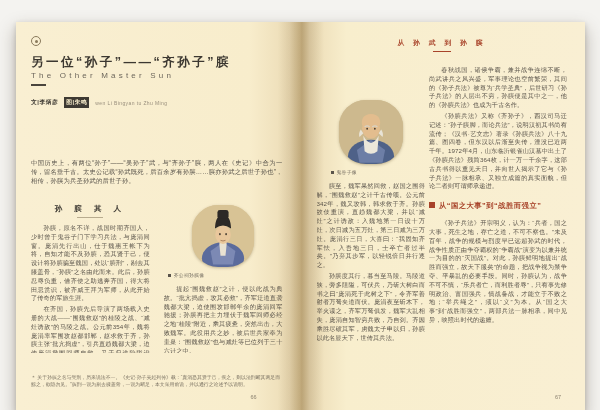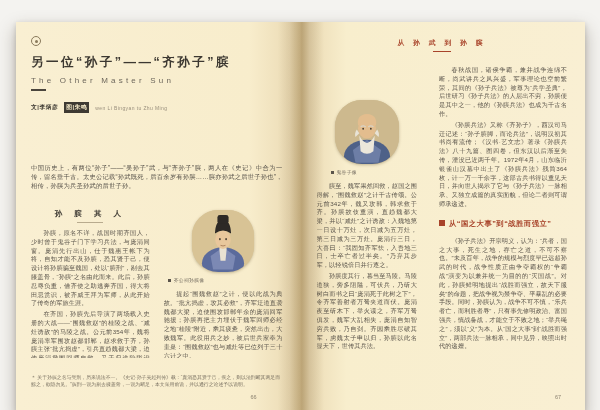--- a/index.html
+++ b/index.html
@@ -10,21 +10,21 @@
   .page-left  { background:linear-gradient(to right,#f9efd2 0%,#f8edcc 82%,#ecdcb6 96%,#d9c495 100%); }
   .page-right { background:linear-gradient(to left,#f9efd3 0%,#f8eecd 84%,#ecdcb6 97%,#d8c394 100%); }
   .gutter { position:absolute; left:50%; top:0; width:46px; height:100%; transform:translateX(-50%);
             background:linear-gradient(to right, rgba(120,90,40,0) 0%, rgba(110,80,35,.22) 48%, rgba(110,80,35,.28) 52%, rgba(120,90,40,0) 100%);
             pointer-events:none; }
   
   .lp-inner { position:absolute; inset:0; padding:14px 18px 0 15px; }
   .ornament { width:10px; height:10px; border:1px solid #8a7a5c; border-radius:50%; position:relative; margin-bottom:8px; }
   .ornament::after { content:""; position:absolute; left:3px; top:3px; width:3px; height:3px; background:#8a7a5c; border-radius:50%; }
   .title { font-size:12.5px; font-weight:bold; color:#3c3831; letter-spacing:2.5px; margin-top:2px; }
-  .subtitle { font-size:8px; color:#6d675c; letter-spacing:3.2px; margin-top:5px; }
+  .subtitle { font-size:8px; color:#6d675c; letter-spacing:3.2px; }
   .title-rule { width:15px; height:2px; background:#4a453d; margin-top:4px; }
   .authors { display:flex; align-items:center; gap:6px; margin-top:11px; }
   .author-badge { font-size:5.8px; font-weight:bold; color:#3e3a33; letter-spacing:.5px; }
   .author-badge.boxed { background:#3e3a33; color:#f8edcc; padding:1px 2px; }
   .romanized { font-size:5px; color:#998f7d; letter-spacing:.4px; }
   .intro { margin-top:50px; font-size:6.3px; line-height:9px; color:#57524a; text-align:justify; letter-spacing:.2px; }
   .cols { display:flex; gap:14px; margin-top:16px; height:152px; }
   .col { flex:1; overflow:hidden; }
   .sec-head { text-align:center; font-size:7.5px; font-weight:bold; letter-spacing:5px; color:#3e3a33; margin-top:3px; }
   .sec-rule { width:26px; height:1px; background:#6d6456; margin:3px auto 6px auto; border-bottom:1px solid #b8ab8e; }
@@ -35,21 +35,21 @@
   .caption { font-size:4.8px; color:#6c655a; margin:5px 0 7px 4px; letter-spacing:.3px; }
   .caption .cap-sq { display:inline-block; width:3px; height:3px; background:#5a544b; margin-right:3px; vertical-align:middle; }
   .footnote { position:absolute; left:15px; right:18px; top:352px; font-size:4.9px; line-height:7px; color:#776f60; }
   .pagenum { position:absolute; font-size:5.5px; color:#8d8371; }
   .pagenum.l { right:44px; bottom:13px; }
   .pagenum.r { right:24px; bottom:13px; }
   
   .rp-inner { position:absolute; inset:0; padding:16px 18px 0 16px; }
   .running-head { text-align:center; font-size:6.8px; font-weight:bold; letter-spacing:3.5px; }
   .running-rule { width:18px; height:1px; margin:3px auto 0 auto; }
-  .rp-cols { display:flex; gap:22px; margin-top:14px; height:318px; }
+  .rp-cols { display:flex; gap:4px; margin-top:14px; height:318px; }
   .rp-col1 { width:44%; overflow:hidden; }
   .rp-col2 { width:56%; overflow:hidden; }
   .rp-col1 .portrait { margin-top:34px; width:64px; height:64px; }
   .subheading { display:flex; align-items:flex-start; gap:4px; font-size:7.3px; font-weight:bold;
                 letter-spacing:.5px; margin:10px 0 8px 0; }
   .red-sq { width:6px; height:6px; flex:0 0 auto; margin-top:1px; }
   p.body + p.body { margin-top:2px; }
 </style>
 </head>
 <body>

